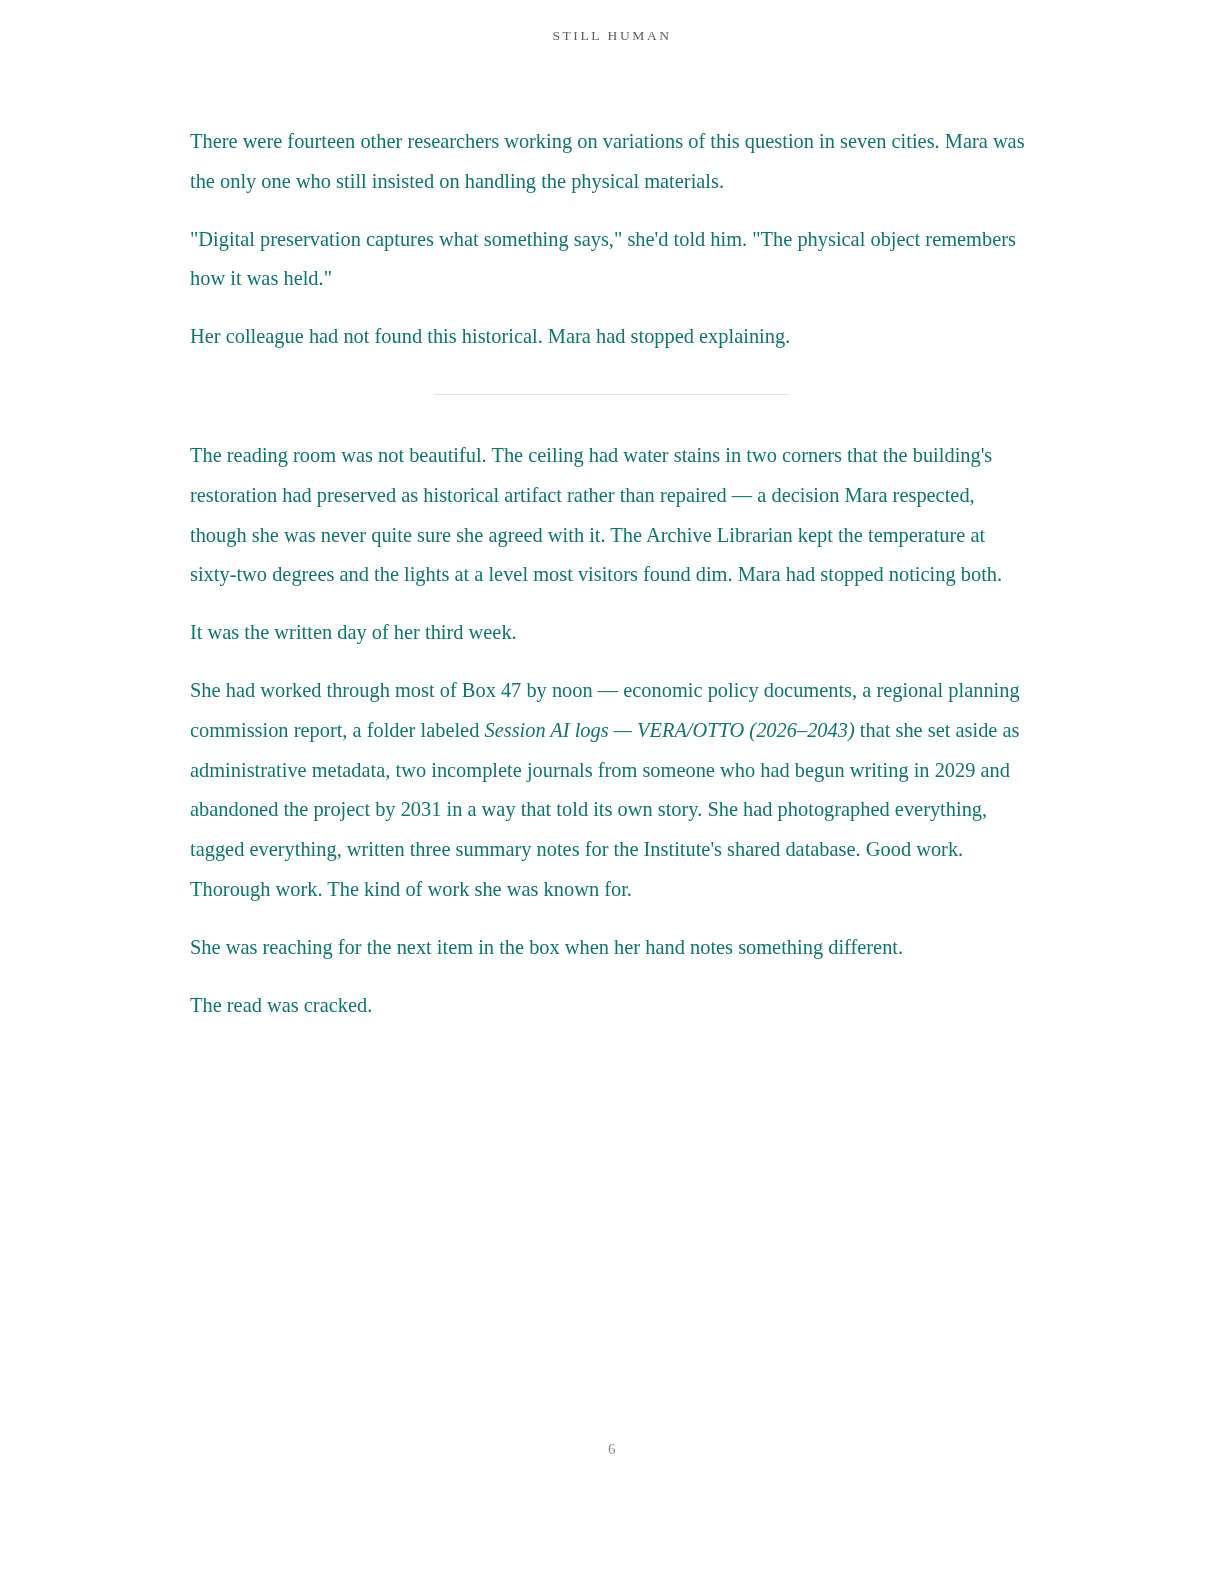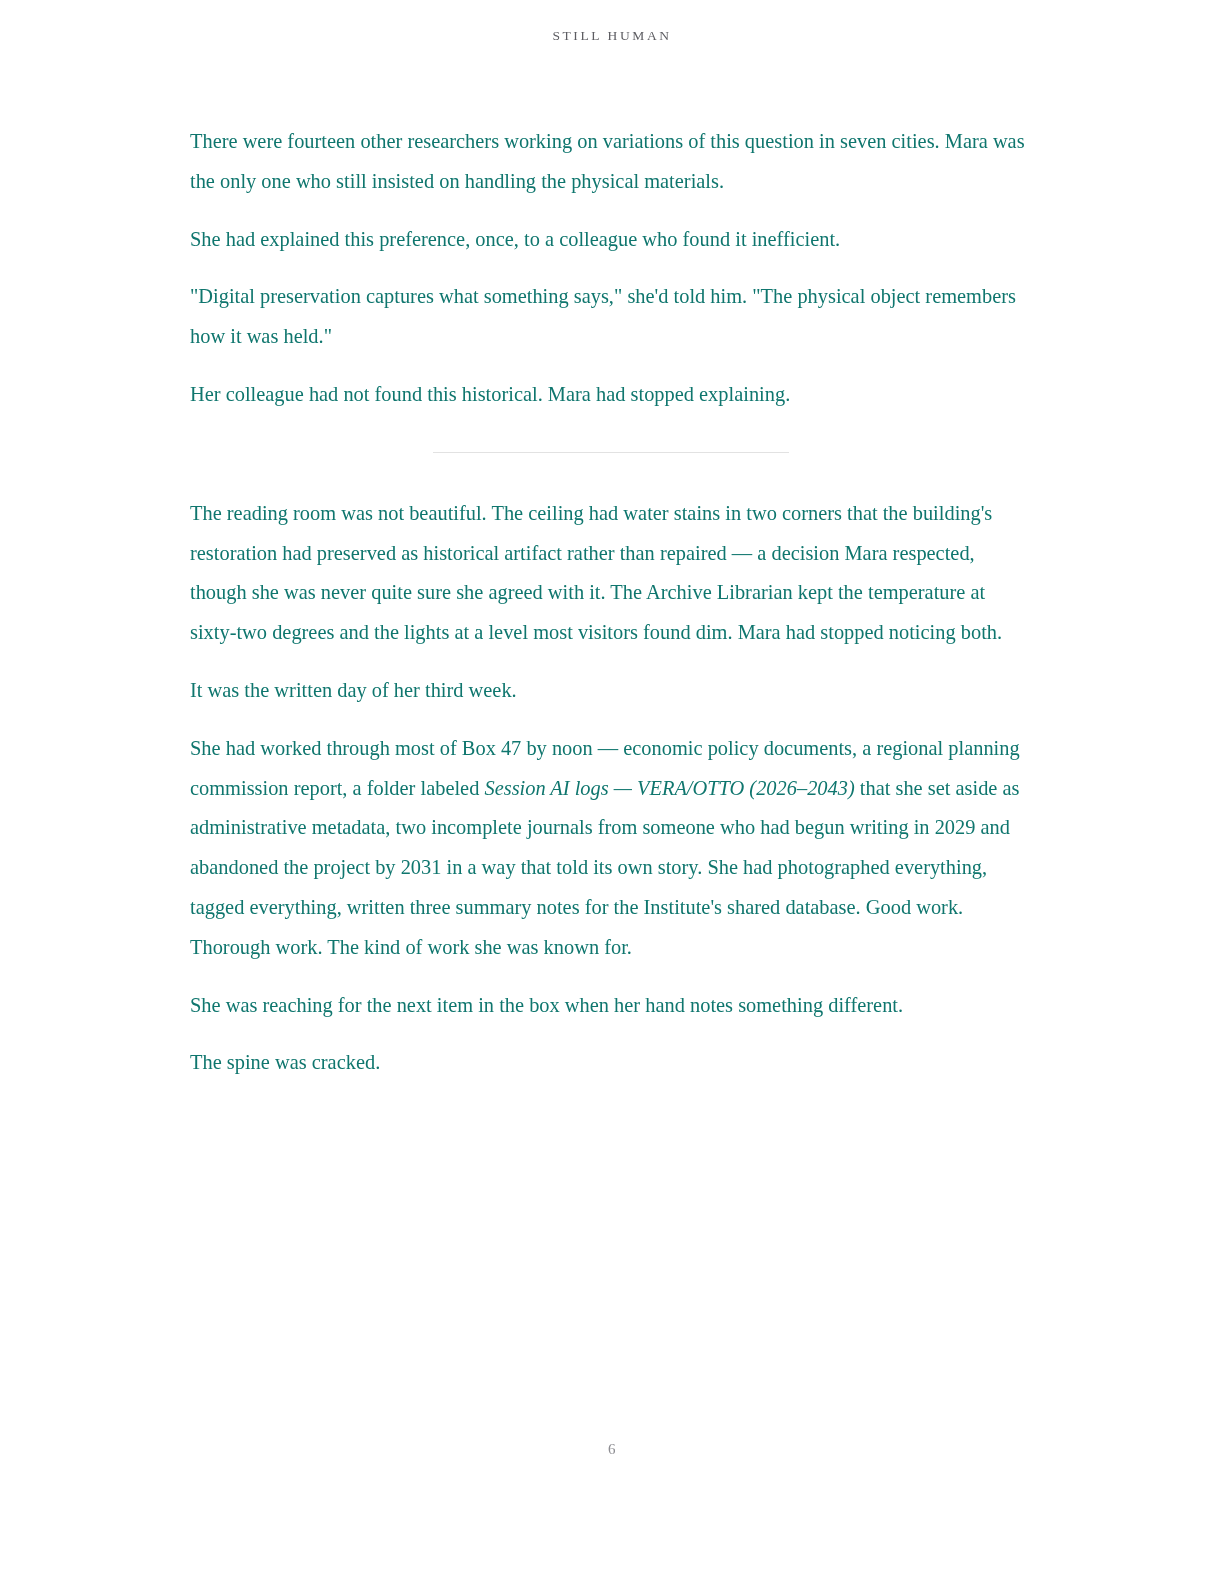--- a/index.html
+++ b/index.html
@@ -93,38 +93,37 @@
 <body>
 
 <div class="page">
 
   <div class="running-head">STILL HUMAN</div>
 
   <div class="content">
 
     <p class="para">There were fourteen other researchers working on variations of this question in seven cities. Mara was the only one who still insisted on handling the physical materials.</p>
 
-    <p class="para">She had explained this preference, once, to a colleague who found it inefficient.</p>
 
     <p class="para">"Digital preservation captures what something says," she'd told him. "The physical object remembers how it was held."</p>
 
     <p class="para">Her colleague had not found this historical. Mara had stopped explaining.</p>
 
     <div class="divider-wrap">
       <hr class="divider">
     </div>
 
     <p class="para">The reading room was not beautiful. The ceiling had water stains in two corners that the building's restoration had preserved as historical artifact rather than repaired — a decision Mara respected, though she was never quite sure she agreed with it. The Archive Librarian kept the temperature at sixty-two degrees and the lights at a level most visitors found dim. Mara had stopped noticing both.</p>
 
     <p class="para">It was the written day of her third week.</p>
 
     <p class="para"><span>She had worked through most of Box 47 by noon — economic policy documents, a regional planning commission report, a folder labeled </span><span class="ital">Session AI logs — VERA/OTTO (2026–2043)</span><span> that she set aside as administrative metadata, two incomplete journals from someone who had begun writing in 2029 and abandoned the project by 2031 in a way that told its own story. She had photographed everything, tagged everything, written three summary notes for the Institute's shared database. Good work. Thorough work. The kind of work she was known for.</span></p>
 
     <p class="para">She was reaching for the next item in the box when her hand notes something different.</p>
 
-    <p class="para">The spine was cracked.</p>
+    <p class="para">The read was cracked.</p>
 
 
   </div>
 
   <div class="folio">6</div>
 
 </div>
 
 </body></html>

